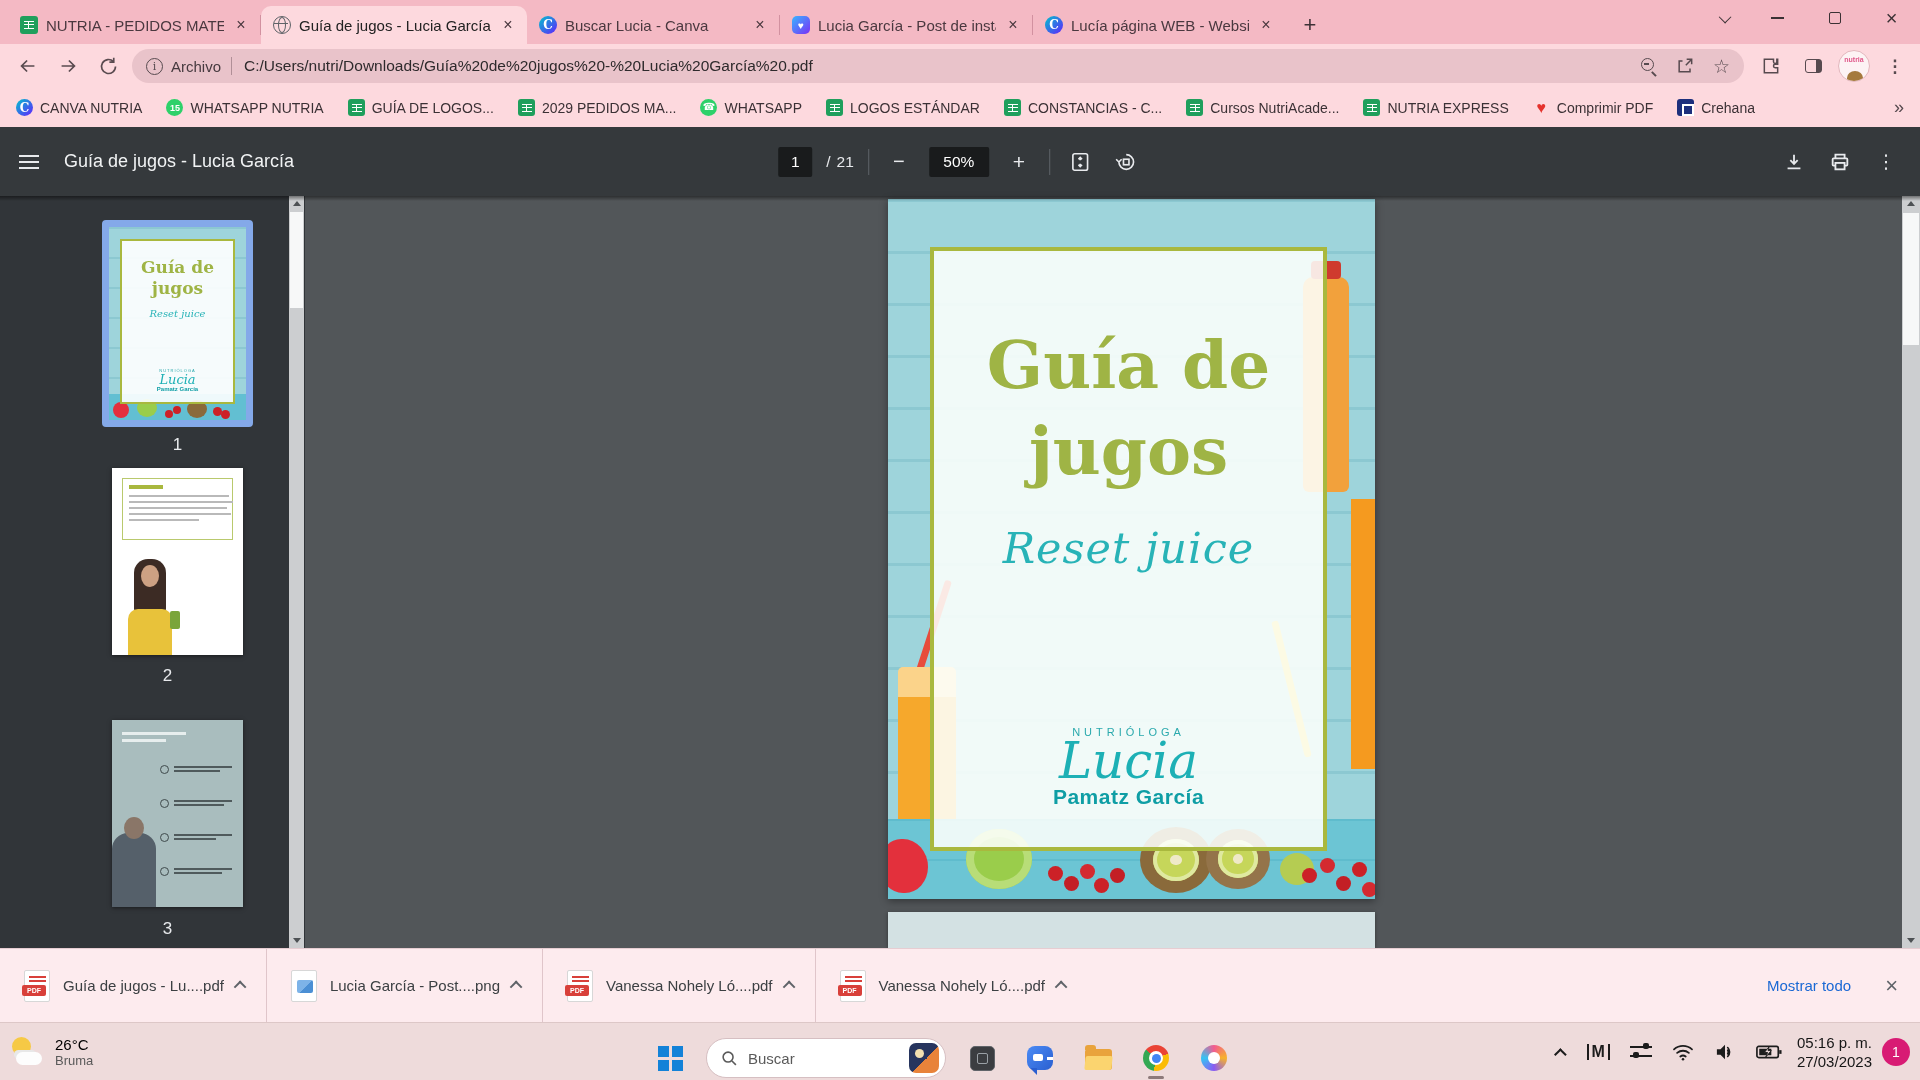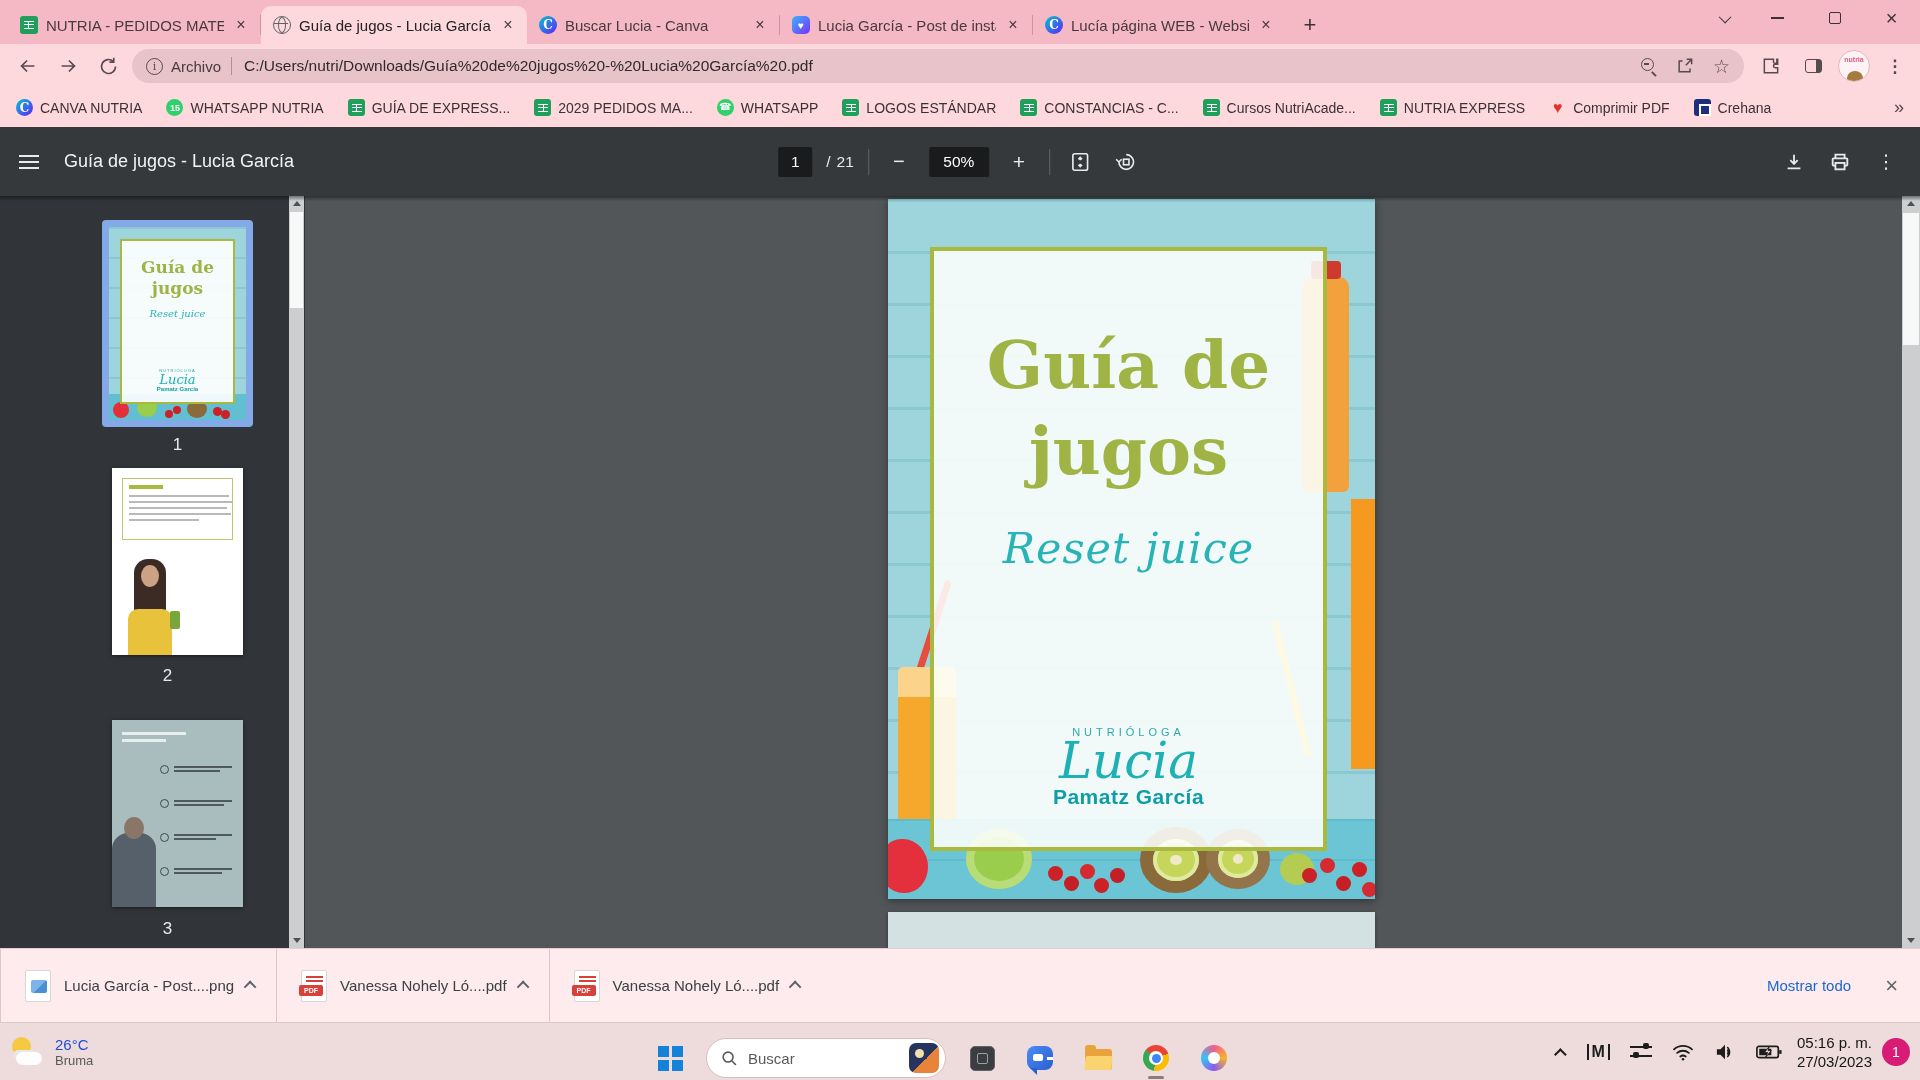--- a/index.html
+++ b/index.html
@@ -188,21 +188,21 @@
   .dl-right { margin-left:auto; display:flex; align-items:center; gap:34px; padding-right:22px; }
   .showall { font-size:15px; color:#1a68d4; }
   .dl-close::after { content:"\00D7"; font-size:22px; color:#5f6368; }
 
   
   .taskbar { position:absolute; left:0; top:1022px; width:1920px; height:58px; background:#eedbdb; border-top:1px solid #ddc7c7; }
   .weather { position:absolute; left:10px; top:0; height:58px; display:flex; align-items:center; gap:9px; }
   .w-ic { width:36px; height:34px; position:relative; }
   .w-ic::before { content:""; position:absolute; left:2px; top:2px; width:19px; height:19px; background:#f6c945; border-radius:50%; }
   .w-ic::after { content:""; position:absolute; left:6px; bottom:4px; width:26px; height:13px; background:#fdfdfd; border-radius:8px; box-shadow:-4px -4px 0 -2px #e8e8e8; }
-  .w-txt .t { font-size:15px; color:#1d4ed8; }
+  .w-txt .t { font-size:15px; color:#000000; }
   .w-txt .d { font-size:13px; color:#5a5a5a; }
 
   .tb-center { position:absolute; left:648px; top:0; height:70px; display:flex; align-items:center; gap:14px; }
   .tb-app { width:44px; height:44px; display:flex; align-items:center; justify-content:center; border-radius:6px; position:relative; }
   .win-ic { width:25px; height:25px; position:relative; }
   .win-ic::before { content:""; position:absolute; width:11px; height:11px; background:#1382d8; box-shadow:14px 0 0 #1382d8, 0 14px 0 #1382d8, 14px 14px 0 #1382d8; }
   .searchpill { width:240px; height:40px; background:#fff; border:1px solid #d6bfc2; border-radius:20px; display:flex; align-items:center; padding:0 6px 0 14px; gap:10px; }
   .searchpill svg { flex:none; }
   .searchpill .ph-txt { flex:1; font-size:15px; color:#5a5a5a; }
   .pill-img { width:30px; height:30px; border-radius:7px; background:linear-gradient(135deg,#27355e 55%,#e8833a 55%); position:relative; overflow:hidden; }
@@ -335,21 +335,21 @@
       <span>CANVA NUTRIA</span>
     </div>
     <div class="bm">
       <span class="fav fav-wa-badge">
           <span>15</span>
         </span>
       <span>WHATSAPP NUTRIA</span>
     </div>
     <div class="bm">
       <span class="fav fav-sheets"></span>
-      <span>GUÍA DE EXPRESS...</span>
+      <span>GUÍA DE LOGOS...</span>
     </div>
     <div class="bm">
       <span class="fav fav-sheets"></span>
       <span>2029  PEDIDOS MA...</span>
     </div>
     <div class="bm">
       <span class="fav fav-wa"></span>
       <span>WHATSAPP</span>
     </div>
     <div class="bm">
@@ -560,20 +560,27 @@
           <span class="tri-up"></span>
         </div>
       <div class="sb-thumb" style="top:17px;height:132px;"></div>
       <div class="sb-arrow dn">
           <span class="tri-dn"></span>
         </div>
     </div>
   </div>
 
   <div class="dlbar">
+    <div class="dl-chip">
+      <span class="fileic pdf">
+          <span class="pdfband">PDF</span>
+        </span>
+      <span class="dl-label">Guía de jugos - Lu....pdf</span>
+      <span class="chev-up"></span>
+    </div>
     <div class="dl-sep"></div>
     <div class="dl-chip">
       <span class="fileic png"></span>
       <span class="dl-label">Lucia García - Post....png</span>
       <span class="chev-up"></span>
     </div>
     <div class="dl-sep"></div>
     <div class="dl-chip">
       <span class="fileic pdf">
           <span class="pdfband">PDF</span>

